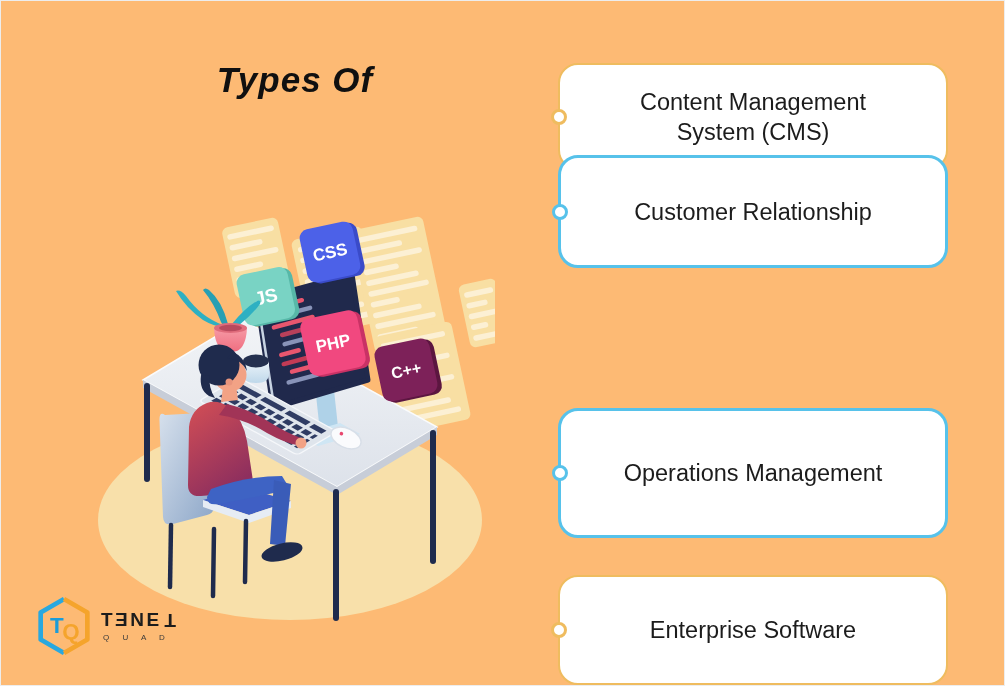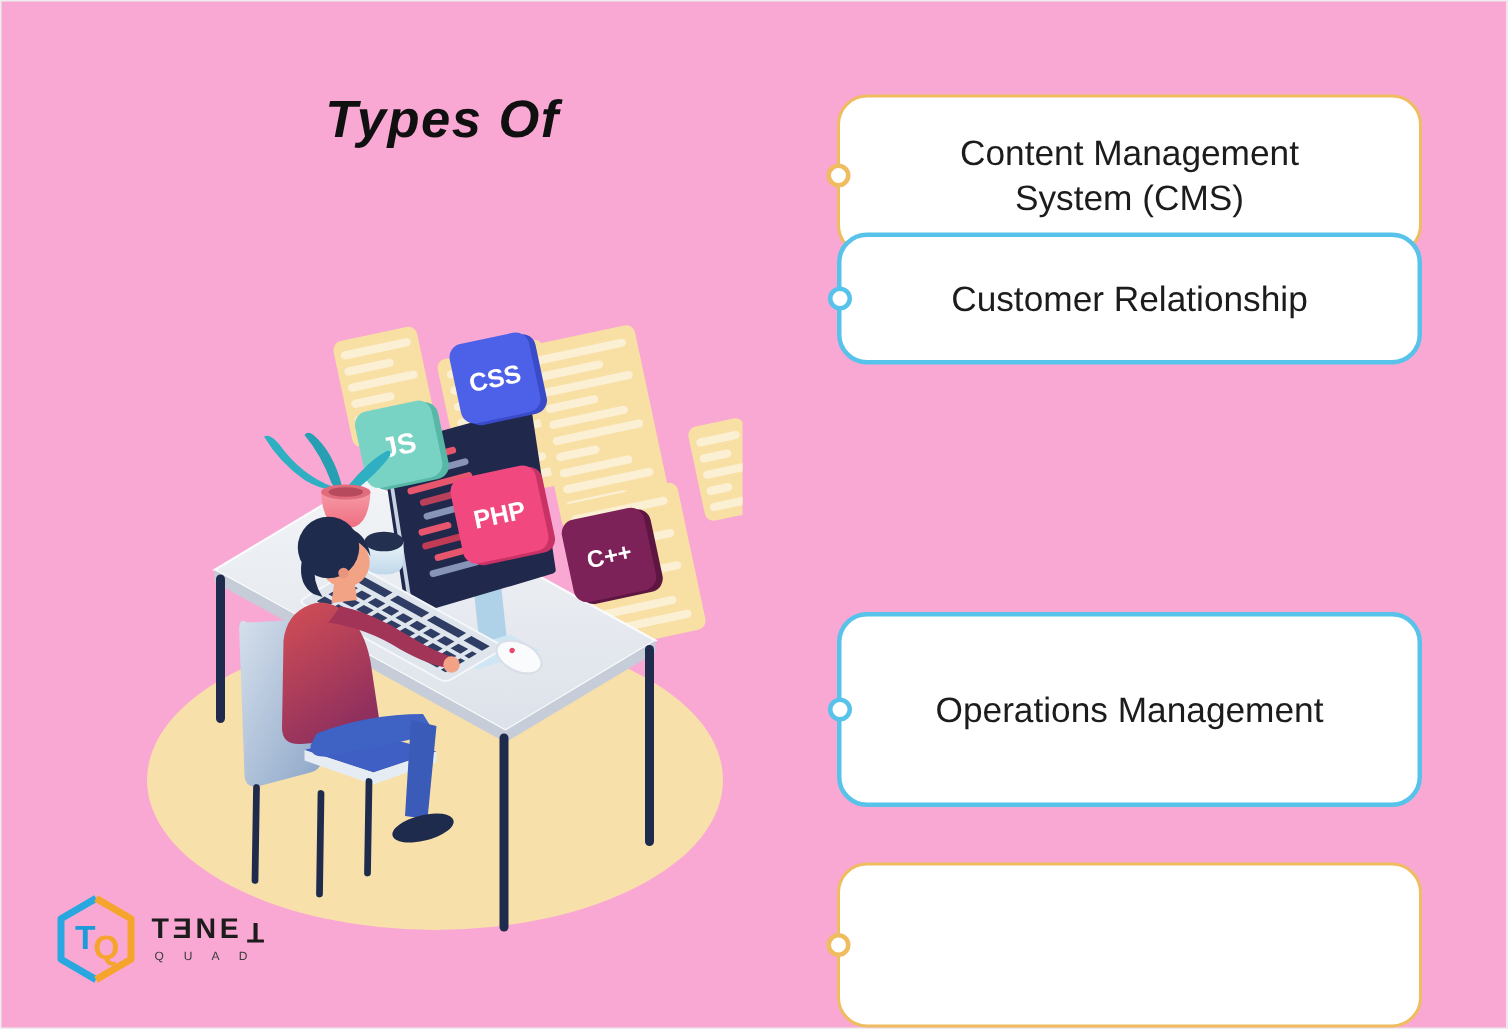--- a/index.html
+++ b/index.html
@@ -1,17 +1,17 @@
 <!DOCTYPE html>
 <html><head>
 <meta charset="utf-8">
 <style>
   html,body{margin:0;padding:0;background:#ffffff;}
   .canvas{
-    position:relative;width:1005px;height:686px;background:#f9a8d4;overflow:hidden;
+    position:relative;width:1005px;height:686px;background:#fdba74;overflow:hidden;
     font-family:"Liberation Sans",sans-serif;box-shadow:inset 0 0 0 1px #ededed;
   }
   
   .title-block{position:absolute;left:80px;top:60px;width:430px;text-align:center;}
   .title-line1{font-style:italic;font-weight:600;font-size:35px;color:#101010;letter-spacing:1px;}
   .title-line2{font-weight:700;font-size:43px;color:#16567C;margin-top:5px;letter-spacing:.5px;}
   
   .types-column{position:absolute;left:558px;top:0;width:390px;height:686px;}
   .type-box{
     position:absolute;left:0;width:390px;box-sizing:border-box;background:#fff;border-radius:20px;
@@ -226,33 +226,34 @@
   </svg>
 
   <div class="types-column">
 
     <div class="type-box accent-orange" style="top:33px;height:107px;">
       <span class="node-dot"></span>
       <div>Content Management</div>
       <div>System (CMS)</div>
     </div>
 
-    <div class="type-box accent-blue" style="top:155px;height:88px;">
+    <div class="type-box accent-blue" style="top:155px;height:113px;">
       <span class="node-dot"></span>
       <div>Customer Relationship</div>
     </div>
 
 
     <div class="type-box accent-blue" style="top:408px;height:130px;">
       <span class="node-dot"></span>
       <div>Operations Management</div>
     </div>
 
     <div class="type-box accent-orange" style="top:545px;height:110px;">
       <span class="node-dot"></span>
+      <div>Enterprise Software</div>
     </div>
   </div>
 
   <div class="logo">
     <svg width="56" height="60" viewBox="0 0 60 64">
       <path d="M30,3 L5,17.5 L5,46.5 L30,61" fill="none" stroke="#29A8DF" stroke-width="5" stroke-linejoin="round"></path>
       <path d="M30,3 L55,17.5 L55,46.5 L30,61" fill="none" stroke="#F5A42C" stroke-width="5" stroke-linejoin="round"></path>
       <text x="15" y="39" font-size="24" font-weight="bold" fill="#1B9CD8" font-family="Liberation Sans, sans-serif">T</text>
       <text x="28" y="46" font-size="24" font-weight="bold" fill="#F5A42C" font-family="Liberation Sans, sans-serif">Q</text>
     </svg>

